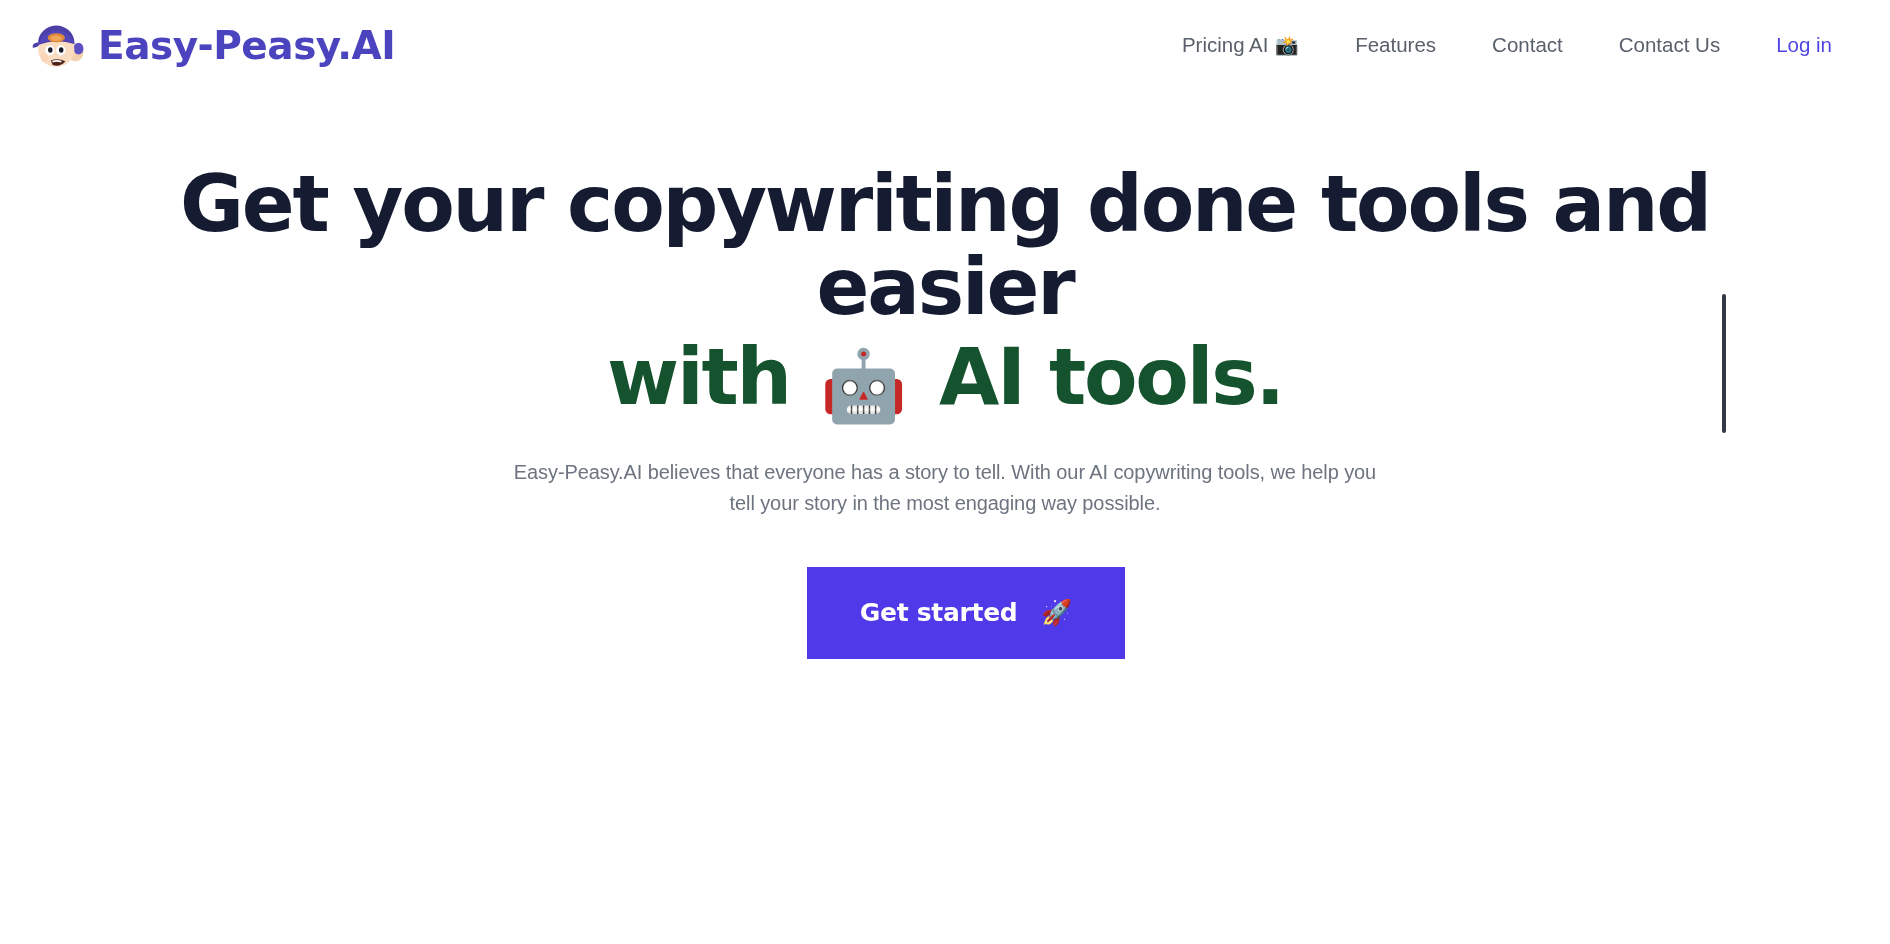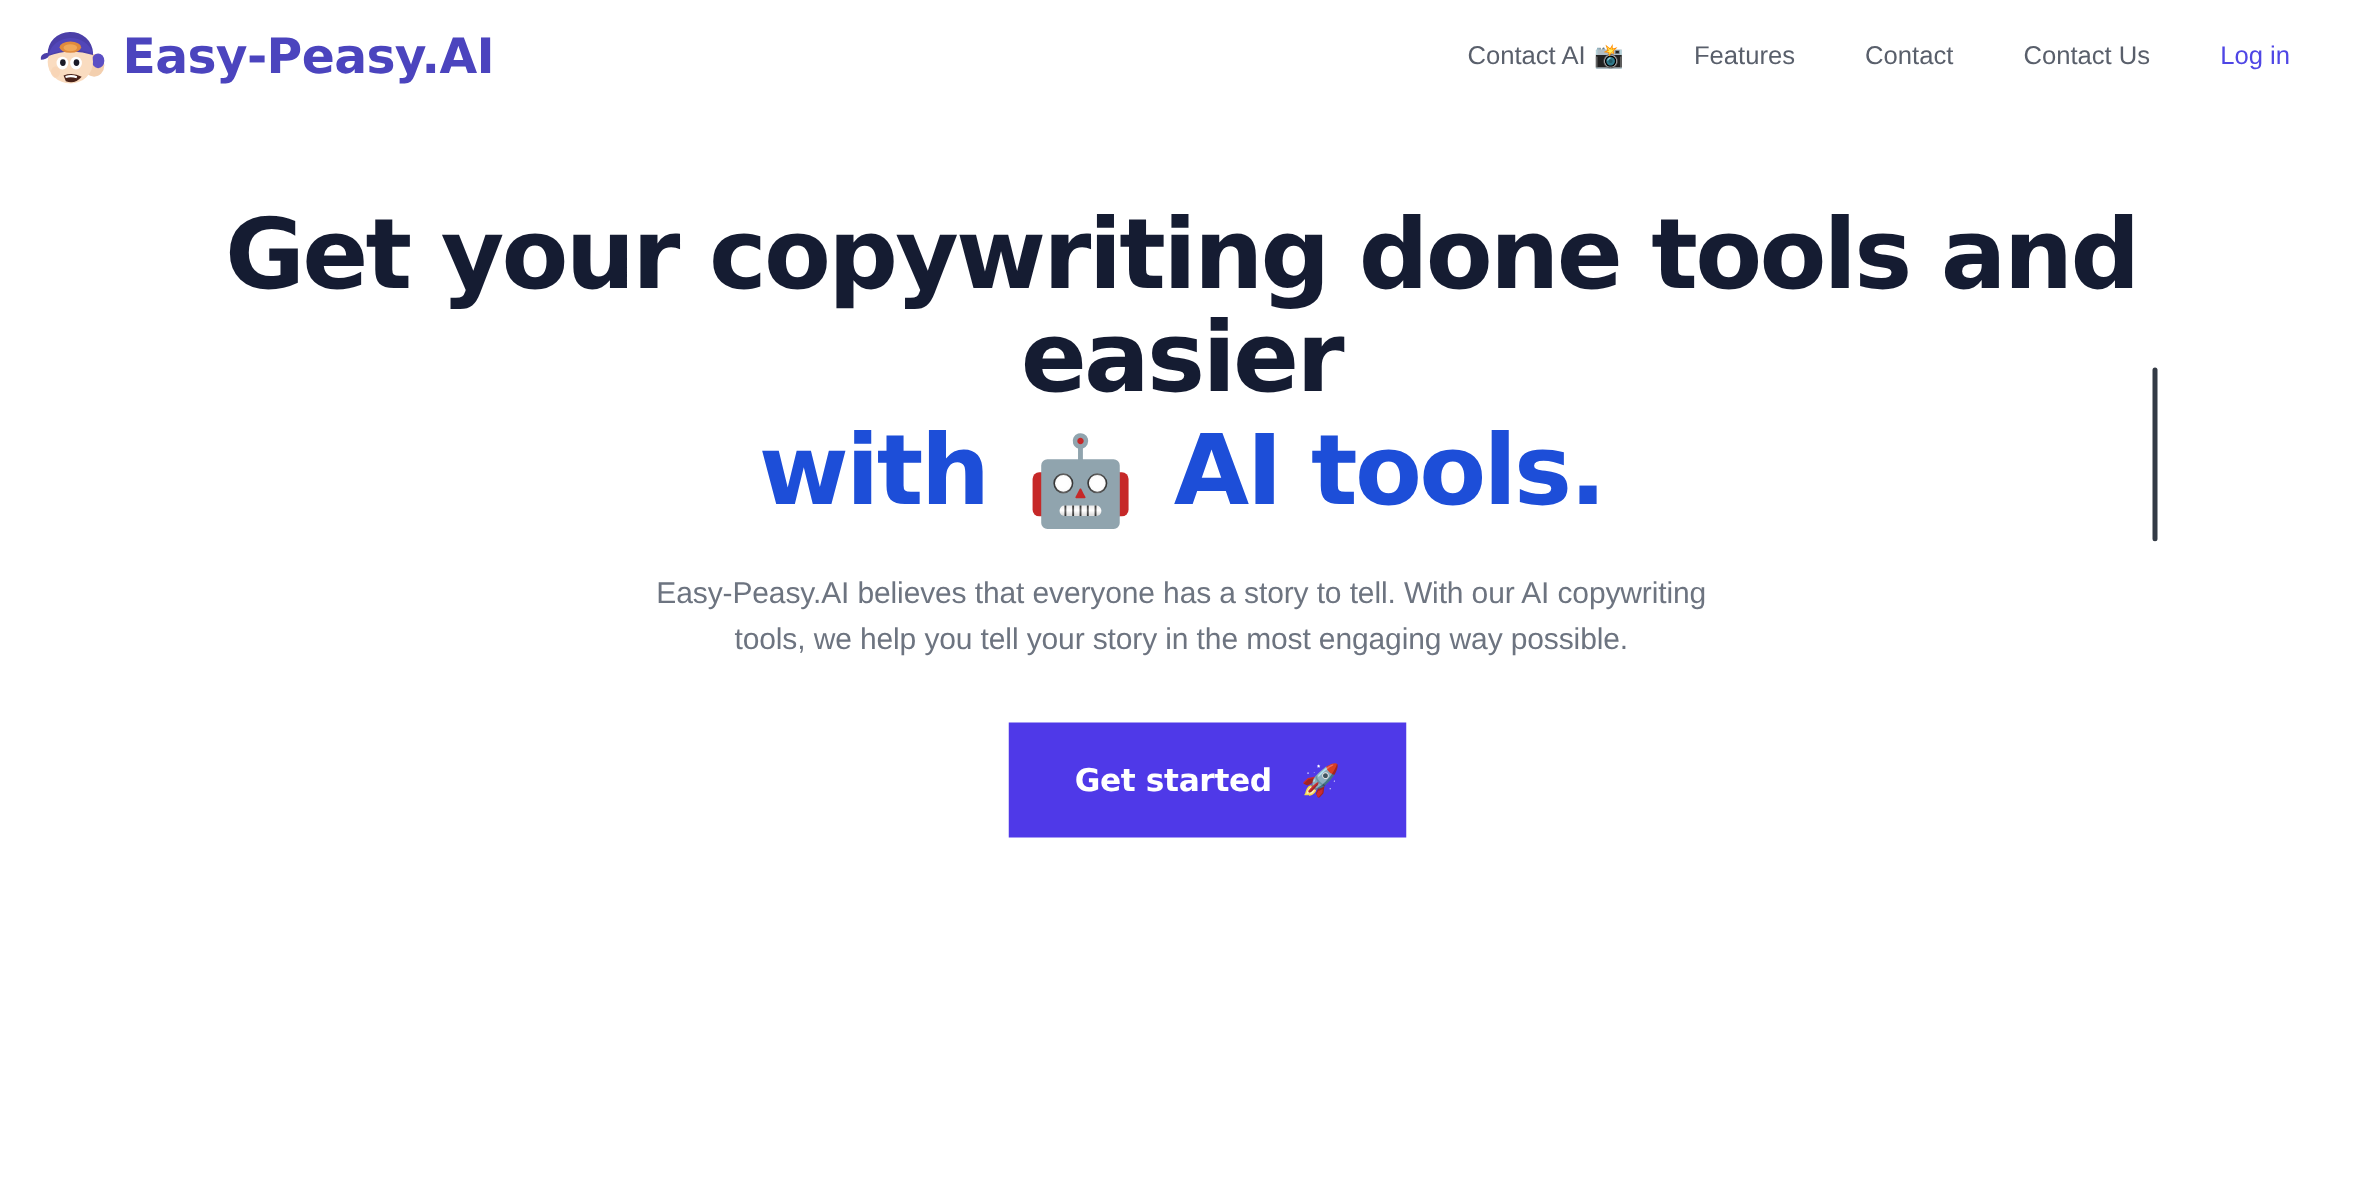--- a/index.html
+++ b/index.html
@@ -103,38 +103,38 @@
     font-family: "DejaVu Sans", sans-serif;
     font-size: 78px;
     line-height: 1.07;
     font-weight: 700;
     letter-spacing: -2.2px;
     color: #151C32;
   }
 
   .hero-heading-accent {
     display: block;
-    color: #1d4ed8;
+    color: #14532d;
     margin-top: 6px;
     letter-spacing: -2.2px;
   }
 
   .robot-emoji {
     font-size: 70px;
     line-height: 1;
     vertical-align: -6px;
     letter-spacing: 0;
     margin: 0 6px;
     display: inline-block;
   }
 
   .hero-subtitle {
     margin: 36px auto 0;
     width: 880px;
-    font-size: 24px;
+    font-size: 20px;
     line-height: 1.55;
     color: #6d7480;
     letter-spacing: -0.1px;
   }
 
   .hero-cta-wrap {
     margin-top: 48px;
     display: flex;
     justify-content: center;
   }
@@ -220,21 +220,21 @@
         <path d="M24.5 49.4 Q30 47.6 35 49.6 L34.5 51.4 Q29.5 49.8 25 51.2 Z" fill="#ffffff"></path>
 
         <ellipse cx="16" cy="46" rx="4" ry="5" fill="#f7d3b3" opacity="0.75"></ellipse>
       </svg>
       <span class="brand-wordmark">Easy-Peasy.AI</span>
     </a>
 
     <nav class="main-nav">
 
       <a class="nav-item" href="#">
-        <span>Contact AI</span>
+        <span>Pricing AI</span>
         <span class="nav-emoji">📸</span>
       </a>
 
       <a class="nav-item" href="#">
         <span>Features</span>
       </a>
 
       <a class="nav-item" href="#">
         <span>Contact</span>
       </a>

